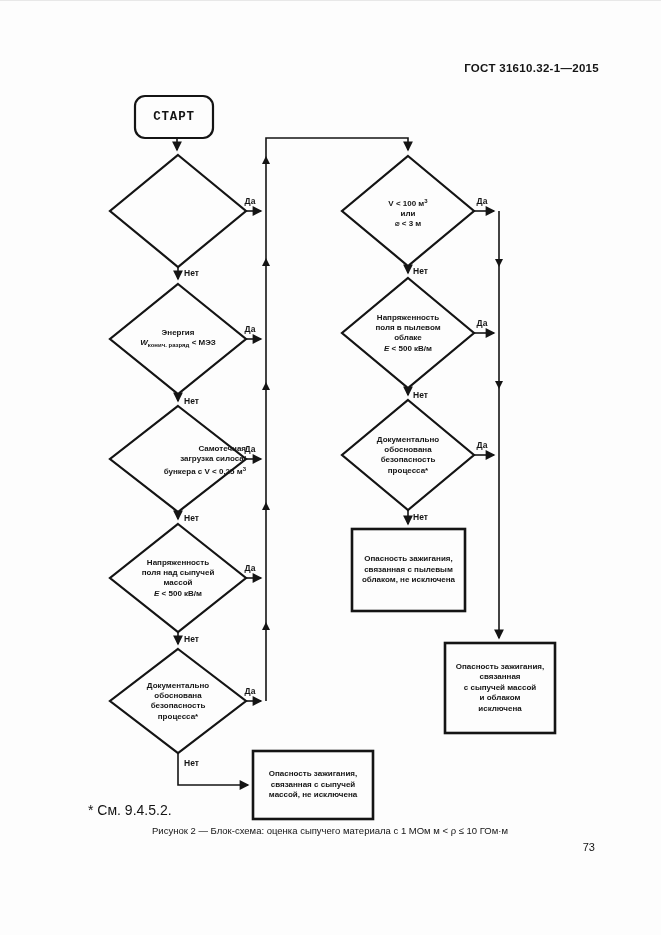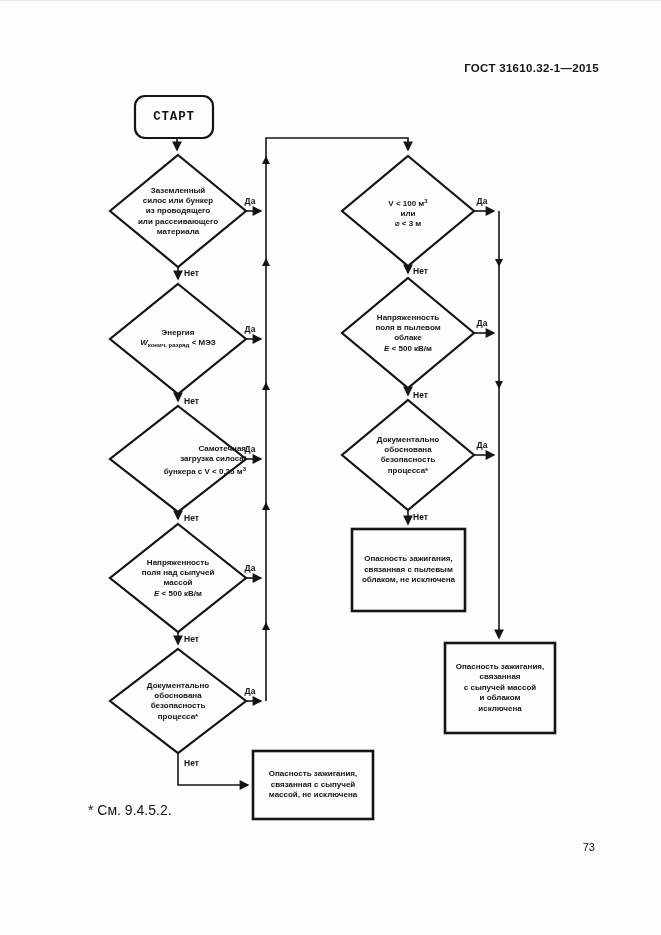--- a/index.html
+++ b/index.html
@@ -78,25 +78,20 @@
       <polygon points="408,277 474,332 408,387 342,332" stroke-width="2.2"></polygon>
       <polygon points="408,399 474,454 408,509 342,454" stroke-width="2.2"></polygon>
       <rect x="352" y="528" width="113" height="82" stroke-width="2.6"></rect>
       <rect x="445" y="642" width="110" height="90" stroke-width="2.6"></rect>
       <rect x="253" y="750" width="120" height="68" stroke-width="2.6"></rect>
     </g>
   </svg>
 
   <div class="start-lbl">СТАРТ</div>
 
-  <div class="lbl pre" style="left:110px;top:185px;width:136px;">Заземленный
-силос или бункер
-из проводящего
-или рассеивающего
-материала</div>
 
   <div class="lbl" style="left:112px;top:327px;width:132px;">
     <div>Энергия</div>
     <div><i>W</i><sub>конич. разряд</sub><span> &lt; МЭЗ</span></div>
   </div>
 
   <div class="lbl" style="left:110px;top:443px;width:136px;text-align:right;"><span class="pre">Самотечная
 загрузка силоса/
 бункера с V &lt; 0,25 м</span><sup>3</sup></div>
 
@@ -154,15 +149,16 @@
   <div class="edge" style="left:184px;top:267px;">Нет</div>
   <div class="edge" style="left:184px;top:395px;">Нет</div>
   <div class="edge" style="left:184px;top:512px;">Нет</div>
   <div class="edge" style="left:184px;top:633px;">Нет</div>
   <div class="edge" style="left:184px;top:757px;">Нет</div>
   <div class="edge" style="left:413px;top:265px;">Нет</div>
   <div class="edge" style="left:413px;top:389px;">Нет</div>
   <div class="edge" style="left:413px;top:511px;">Нет</div>
 
   <div class="fnote">* См. 9.4.5.2.</div>
+  <div class="caption">Рисунок 2 — Блок-схема: оценка сыпучего материала с 1 МОм м &lt; ρ ≤ 10 ГОм·м</div>
   <div class="pageno">73</div>
 
 </div>
 
 </body></html>

